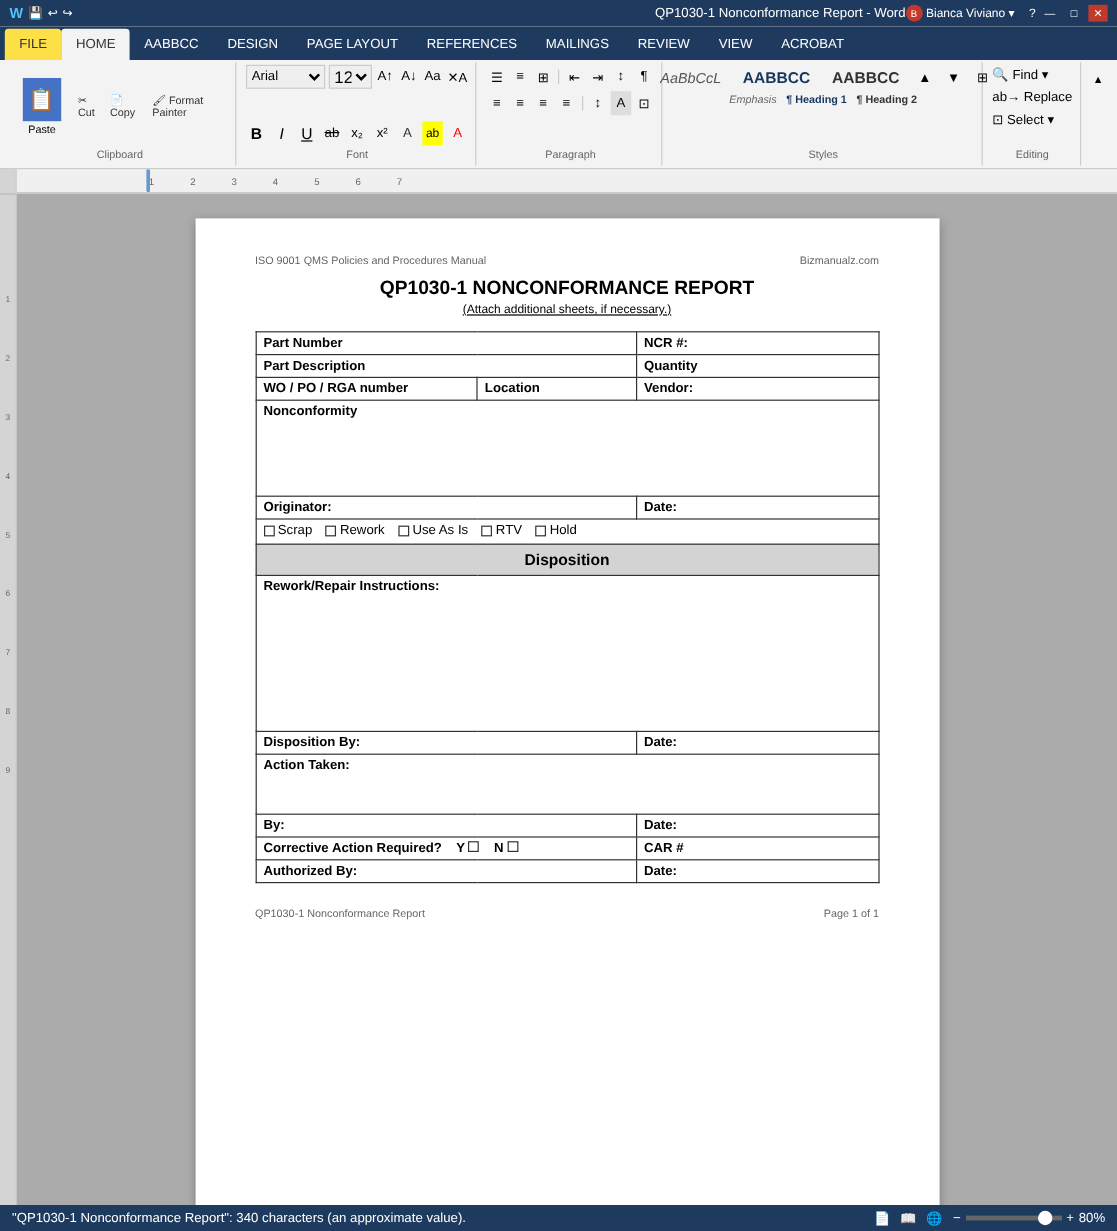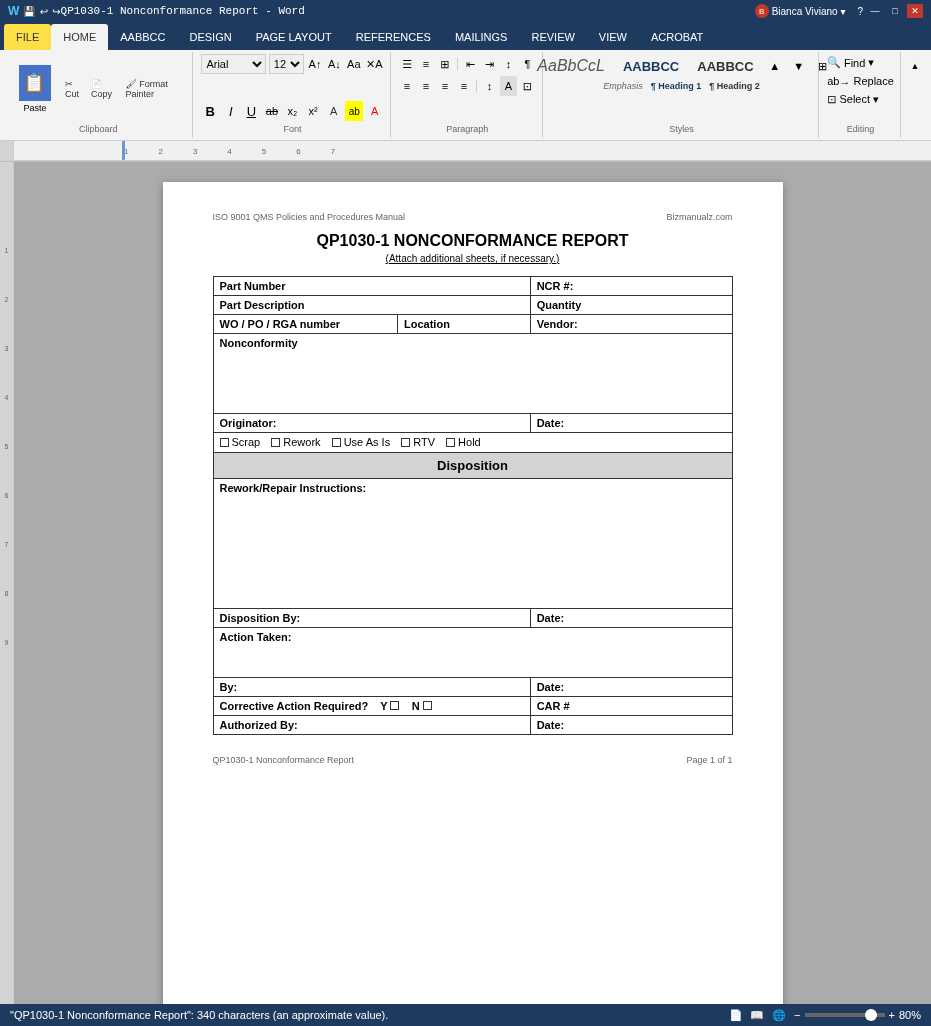--- a/index.html
+++ b/index.html
@@ -11,21 +11,21 @@
       color: white;
       height: 22px;
       display: flex;
       align-items: center;
       justify-content: space-between;
       padding: 0 8px;
       font-size: 11px;
     }
     .title-bar-left { display: flex; align-items: center; gap: 4px; }
     .title-bar-right { display: flex; align-items: center; gap: 4px; }
-    .title-bar-center { flex: 1; text-align: left; font-family: Liberation Mono, monospace; }
+    .title-bar-center { flex: 1; text-align: right; }
     .win-btn { width: 16px; height: 14px; display: inline-flex; align-items: center; justify-content: center; font-size: 9px; cursor: pointer; }
     .win-btn.minimize { background: none; }
     .win-btn.maximize { background: none; }
     .win-btn.close { background: #c0392b; }
 
     
     .ribbon { background: #f3f3f3; border-bottom: 1px solid #ccc; }
     .ribbon-tabs { display: flex; background: #1e3a5f; height: 28px; align-items: flex-end; padding-left: 4px; }
     .ribbon-tab { padding: 4px 12px; font-size: 11px; cursor: pointer; color: white; height: 26px; display: flex; align-items: center; }
     .ribbon-tab.active { background: #fde047; color: #333; border-radius: 3px 3px 0 0; }
@@ -38,21 +38,21 @@
     .paste-btn { display: flex; flex-direction: column; align-items: center; padding: 4px 8px; cursor: pointer; border: 1px solid transparent; }
     .paste-icon { width: 32px; height: 36px; background: #4472c4; display: flex; align-items: center; justify-content: center; color: white; font-size: 18px; }
     .paste-label { font-size: 9px; margin-top: 2px; }
     .clipboard-sub { display: flex; flex-direction: row; gap: 1px; }
     .clipboard-sub-btn { font-size: 9px; padding: 1px 3px; cursor: pointer; color: #333; }
 
     
     .font-group-content { display: flex; flex-direction: column; gap: 2px; }
     .font-row { display: flex; align-items: center; gap: 3px; }
     .font-select { width: 80px; height: 20px; font-size: 11px; border: 1px solid #ccc; }
-    .font-size-select { width: 36px; height: 20px; font-size: 11px; border: 1px solid #ccc; }
+    .font-size-select { width: 36px; height: 20px; font-size: 14px; border: 1px solid #ccc; }
     .font-btn { width: 20px; height: 20px; border: 1px solid transparent; cursor: pointer; display: flex; align-items: center; justify-content: center; font-size: 11px; background: none; }
     .font-btn.bold { font-weight: bold; }
     .font-btn.italic { font-style: italic; }
     .font-btn.underline { text-decoration: underline; }
 
     
     .para-row { display: flex; align-items: center; gap: 2px; }
     .para-btn { width: 20px; height: 20px; border: 1px solid transparent; cursor: pointer; display: flex; align-items: center; justify-content: center; font-size: 11px; background: none; }
 
     
@@ -209,21 +209,21 @@
           <button class="para-btn">↕</button>
           <button class="para-btn" style="background:#ddd;">A</button>
           <button class="para-btn">⊡</button>
         </div>
       </div>
       <span class="ribbon-group-label">Paragraph</span>
     </div>
 
     <div class="ribbon-group" style="min-width:200px;">
       <div class="styles-gallery">
-        <div class="style-item" style="font-style:italic;color:#555;font-size:16px;">AaBbCcL</div>
+        <div class="style-item" style="font-style:italic;color:#555;font-size:12px;">AaBbCcL</div>
         <div class="style-item" style="font-size:13px;color:#17375e;font-weight:bold;">AABBCC</div>
         <div class="style-item" style="font-size:13px;color:#333;font-weight:bold;">AABBCC</div>
         <button class="para-btn">▲</button>
         <button class="para-btn">▼</button>
         <button class="para-btn">⊞</button>
       </div>
       <div style="display:flex; gap:8px; font-size:9px; margin-top:3px;">
         <span style="font-style:italic;color:#666;">Emphasis</span>
         <span style="color:#17375e;font-weight:bold;">¶ Heading 1</span>
         <span style="color:#333;font-weight:bold;">¶ Heading 2</span>

